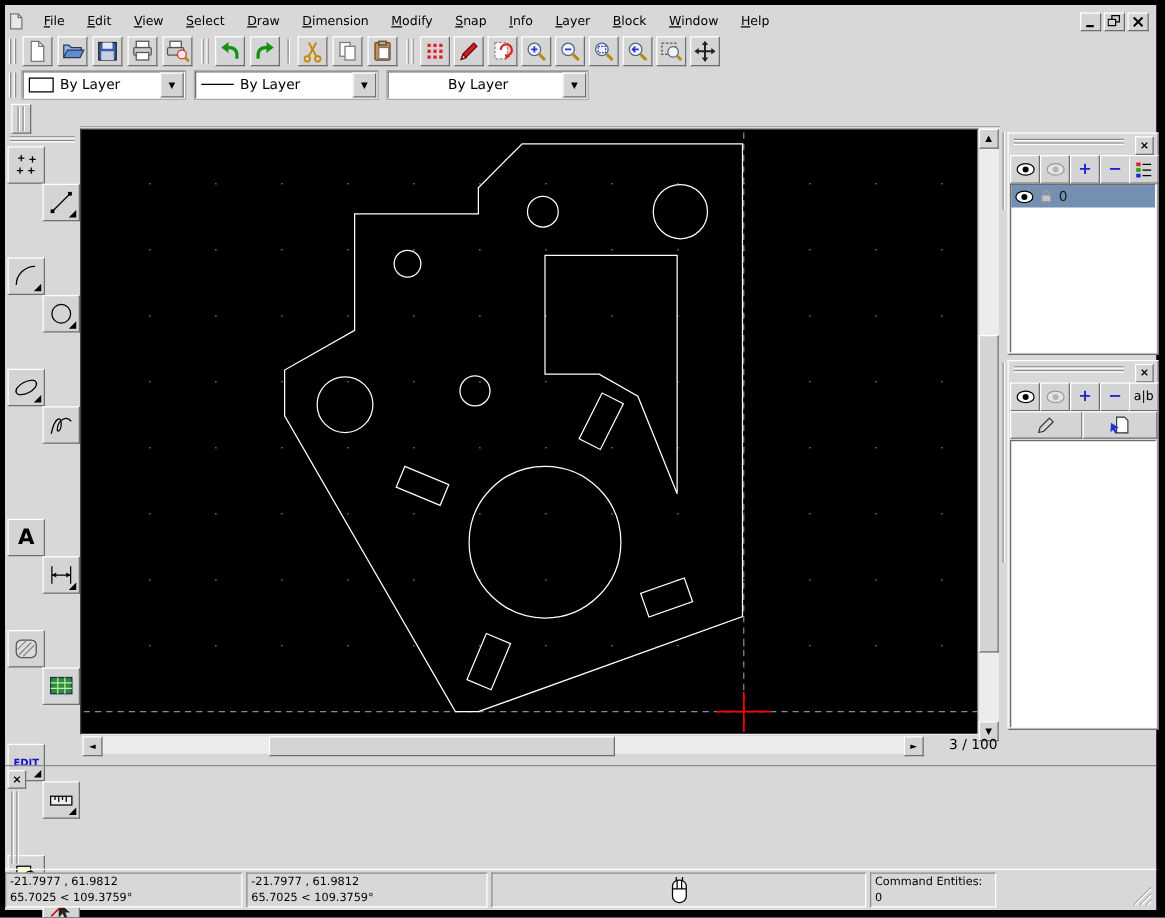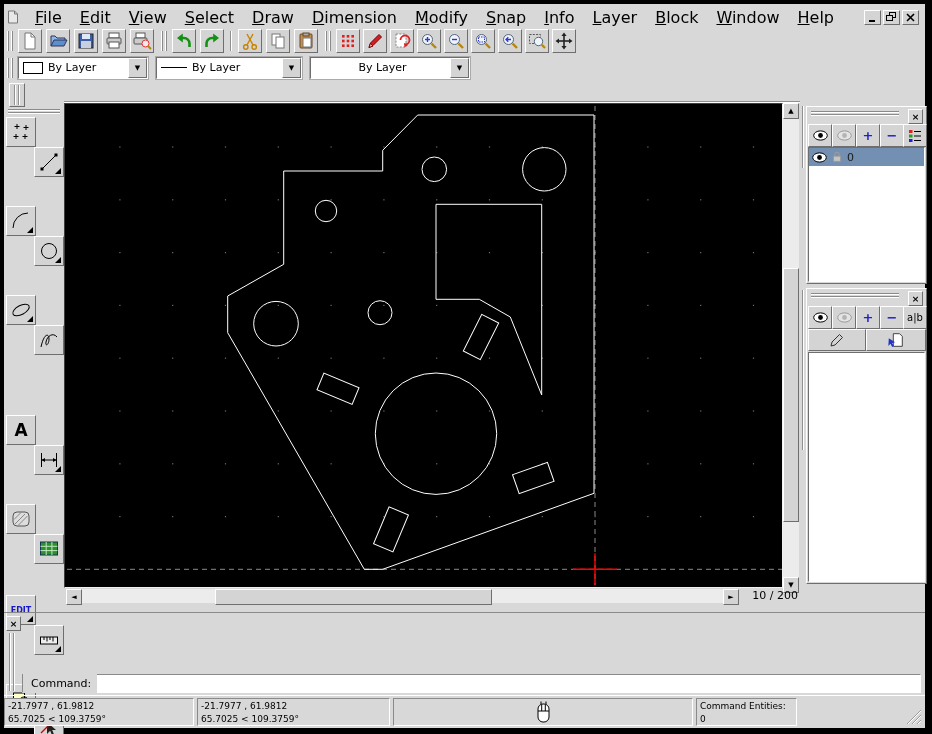--- a/index.html
+++ b/index.html
@@ -6,21 +6,21 @@
   body{font-family:"DejaVu Sans",sans-serif;}
   #frame{position:relative;width:932px;height:734px;background:#000;overflow:hidden;}
   #win{position:absolute;left:4px;top:4px;width:921px;height:724px;background:#d8d8d8;}
   .abs{position:absolute;}
   
   .raised{background:#d4d4d4;border:1px solid;border-color:#ffffff #6e6e6e #6e6e6e #ffffff;}
   .sunken{background:#ffffff;border:1px solid;border-color:#6e6e6e #ffffff #ffffff #6e6e6e;}
   .groove-h{border-top:1px solid #909090;border-bottom:1px solid #ffffff;height:0;}
   .groove-v{border-left:1px solid #909090;border-right:1px solid #ffffff;width:0;}
   
-  #menubar{left:0;top:2px;width:100%;height:22px;display:flex;align-items:center;font-size:16px;}
+  #menubar{left:0;top:2px;width:100%;height:22px;display:flex;align-items:center;font-size:10px;}
   .menu-item{padding:3px 9px;color:#000;}
   .menu-item u{text-decoration:underline;}
   #win-controls{margin-left:auto;margin-right:6px;display:flex;gap:2px;}
   .wc-btn{width:15px;height:13px;display:flex;align-items:center;justify-content:center;font-size:9px;line-height:9px;}
   
   .tbtn{width:22px;height:22px;display:flex;align-items:center;justify-content:center;padding:0;}
   .handle{width:8px;height:20px;display:flex;gap:2px;justify-content:center;align-items:stretch;margin:1px 2px;}
   .handle i{display:block;width:0;border-left:1px solid #fff;border-right:1px solid #8a8a8a;}
   
   .combo{height:20px;background:#fff;border:1px solid;border-color:#6e6e6e #fff #fff #6e6e6e;display:flex;align-items:center;font-size:11px;outline:1px solid #aaa;}
@@ -492,21 +492,21 @@
       <div class="abs raised sb-arrow" style="left:0;top:0;width:14px;height:14px;">▲</div>
       <div class="abs raised" style="left:0;top:165px;width:14px;height:252px;"></div>
       <div class="abs raised sb-arrow" style="left:0;top:474px;width:14px;height:14px;">▼</div>
     </div>
 
     <div class="abs" style="left:2px;top:509px;width:671px;height:14px;background:#ececec;">
       <div class="abs raised sb-arrow" style="left:0;top:0;width:14px;height:14px;">◄</div>
       <div class="abs raised" style="left:149px;top:0;width:275px;height:14px;"></div>
       <div class="abs raised sb-arrow" style="left:657px;top:0;width:14px;height:14px;">►</div>
     </div>
-    <div class="abs" style="left:674px;top:508px;width:60px;height:16px;font-size:11px;text-align:right;line-height:16px;">10 / 200</div>
+    <div class="abs" style="left:674px;top:508px;width:60px;height:16px;font-size:11px;text-align:right;line-height:16px;">3 / 100</div>
   </div>
 
   <div class="abs" style="left:796px;top:76px;width:125px;height:530px;">
     <span class="abs groove-v" style="left:2px;top:26px;height:62px;"></span>
     <span class="abs groove-v" style="left:2px;top:210px;height:160px;"></span>
 
     <div class="abs raised" style="left:6px;top:26px;width:119px;height:176px;background:#d8d8d8;">
       <span class="grip2" style="top:4px;width:88px;">
             <i></i>
             <i></i>
@@ -584,24 +584,20 @@
       <div class="abs sunken" style="left:1px;top:63px;width:115px;height:228px;"></div>
     </div>
   </div>
 
   <div class="abs" style="left:0;top:608px;width:921px;height:83px;border-top:1px solid #8a8a8a;">
     <span class="abs close-x raised" style="left:2px;top:3px;">×</span>
     <span class="abs" style="left:5px;top:20px;width:6px;height:58px;display:flex;gap:2px;">
           <i class="groove-v"></i>
           <i class="groove-v"></i>
         </span>
-    <div class="abs" style="left:18px;top:61px;width:899px;height:19px;border:1px solid;border-color:#8a8a8a #fff #fff #8a8a8a;background:#fff;display:flex;align-items:center;box-sizing:border-box;">
-      <span style="background:#d8d8d8;font-size:11px;padding:1px 6px 1px 8px;height:100%;display:flex;align-items:center;">Command:</span>
-      <span style="flex:1;"></span>
-    </div>
   </div>
 
   <div class="abs" style="left:0;top:691px;width:921px;height:33px;border-top:1px solid #fff;">
     <div class="sb-panel" style="left:0;width:190px;">
       <div>-21.7977 , 61.9812</div>
       <div>65.7025 &lt; 109.3759°</div>
     </div>
     <div class="sb-panel" style="left:193px;width:193px;">
       <div>-21.7977 , 61.9812</div>
       <div>65.7025 &lt; 109.3759°</div>

